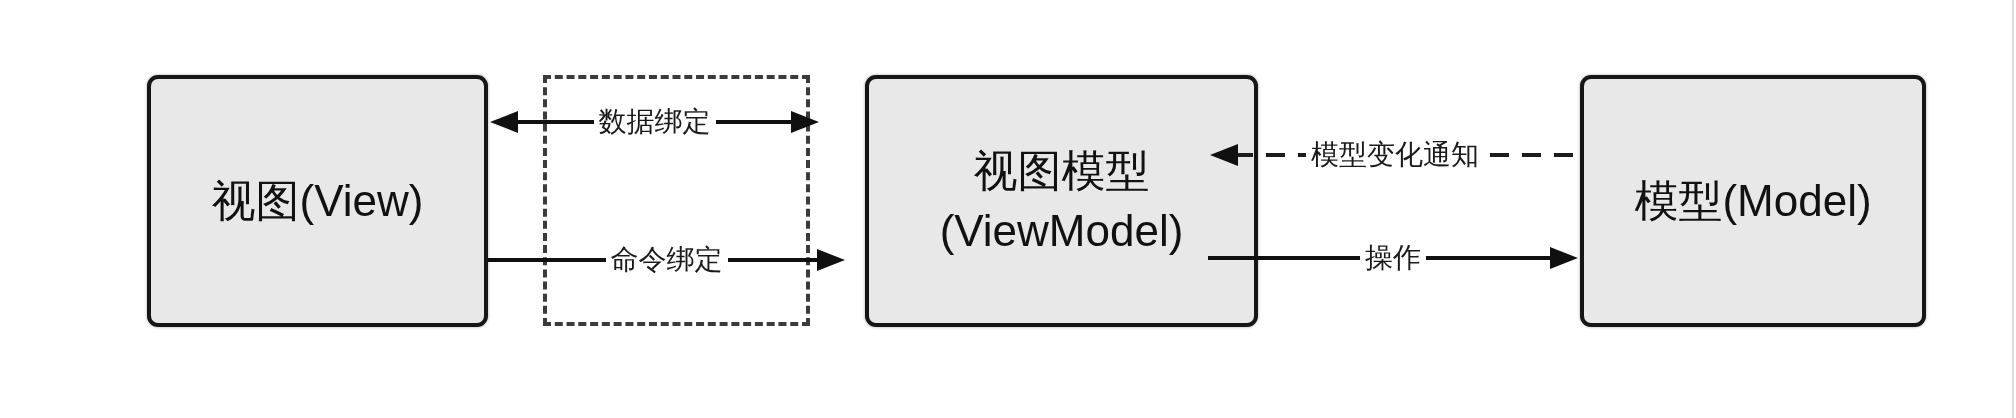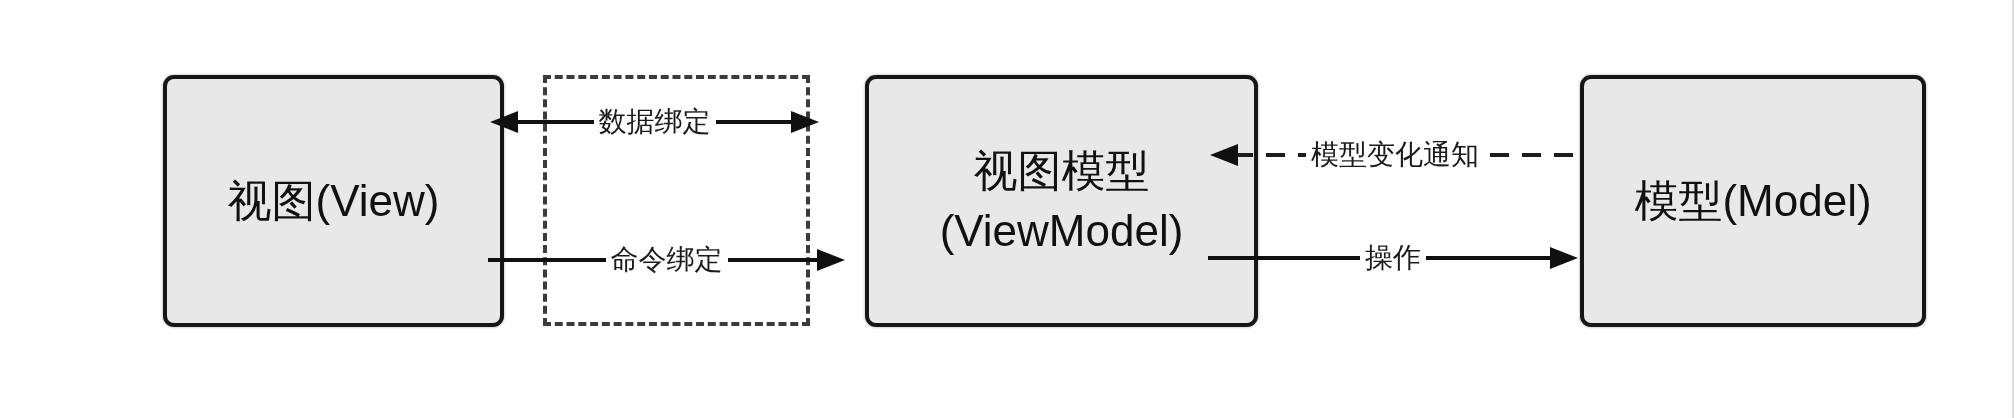--- a/index.html
+++ b/index.html
@@ -25,21 +25,21 @@
     align-items: center;
     justify-content: center;
     text-align: center;
   }
   .node-label {
     font-size: 44px;
     line-height: 60px;
     color: #111111;
     white-space: nowrap;
   }
-  #node-view      { left: 147px;  top: 75px; width: 341px; height: 252px; margin-left: 16px; }
+  #node-view      { left: 147px;  top: 75px; width: 341px; height: 252px; }
   #node-viewmodel { left: 865px;  top: 75px; width: 393px; height: 252px; }
   #node-model     { left: 1580px; top: 75px; width: 346px; height: 252px; }
 
   
   #dashed-group-box {
     position: absolute;
     box-sizing: border-box;
     left: 543px; top: 75px; width: 267px; height: 251px;
     border: 4px dashed #3b3b3b;
     background: transparent;

